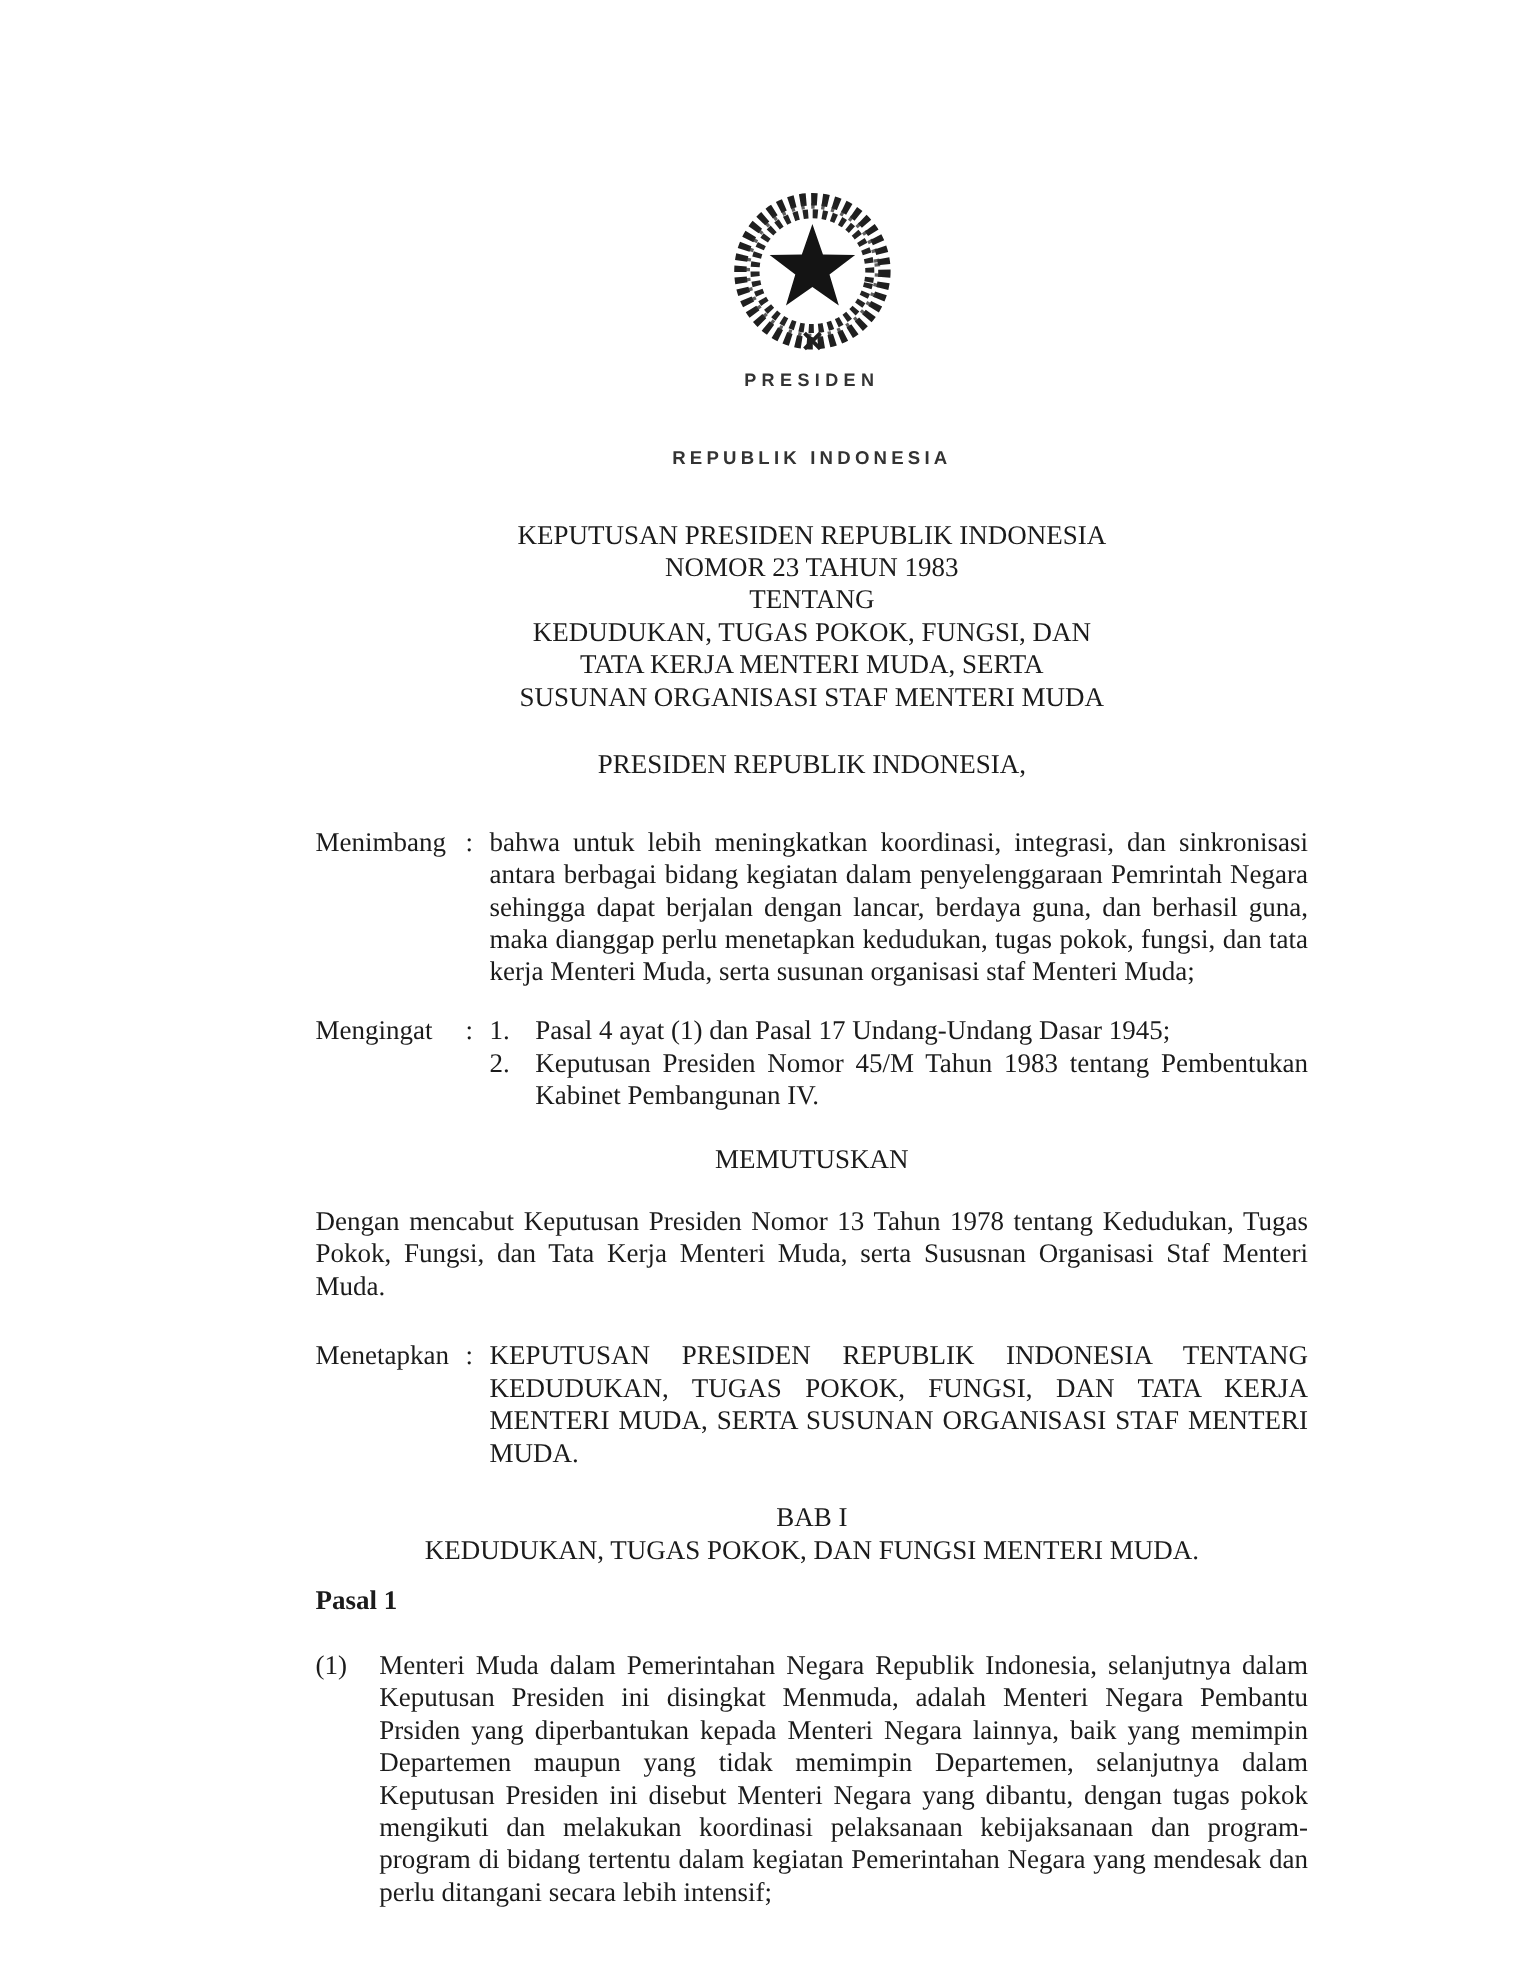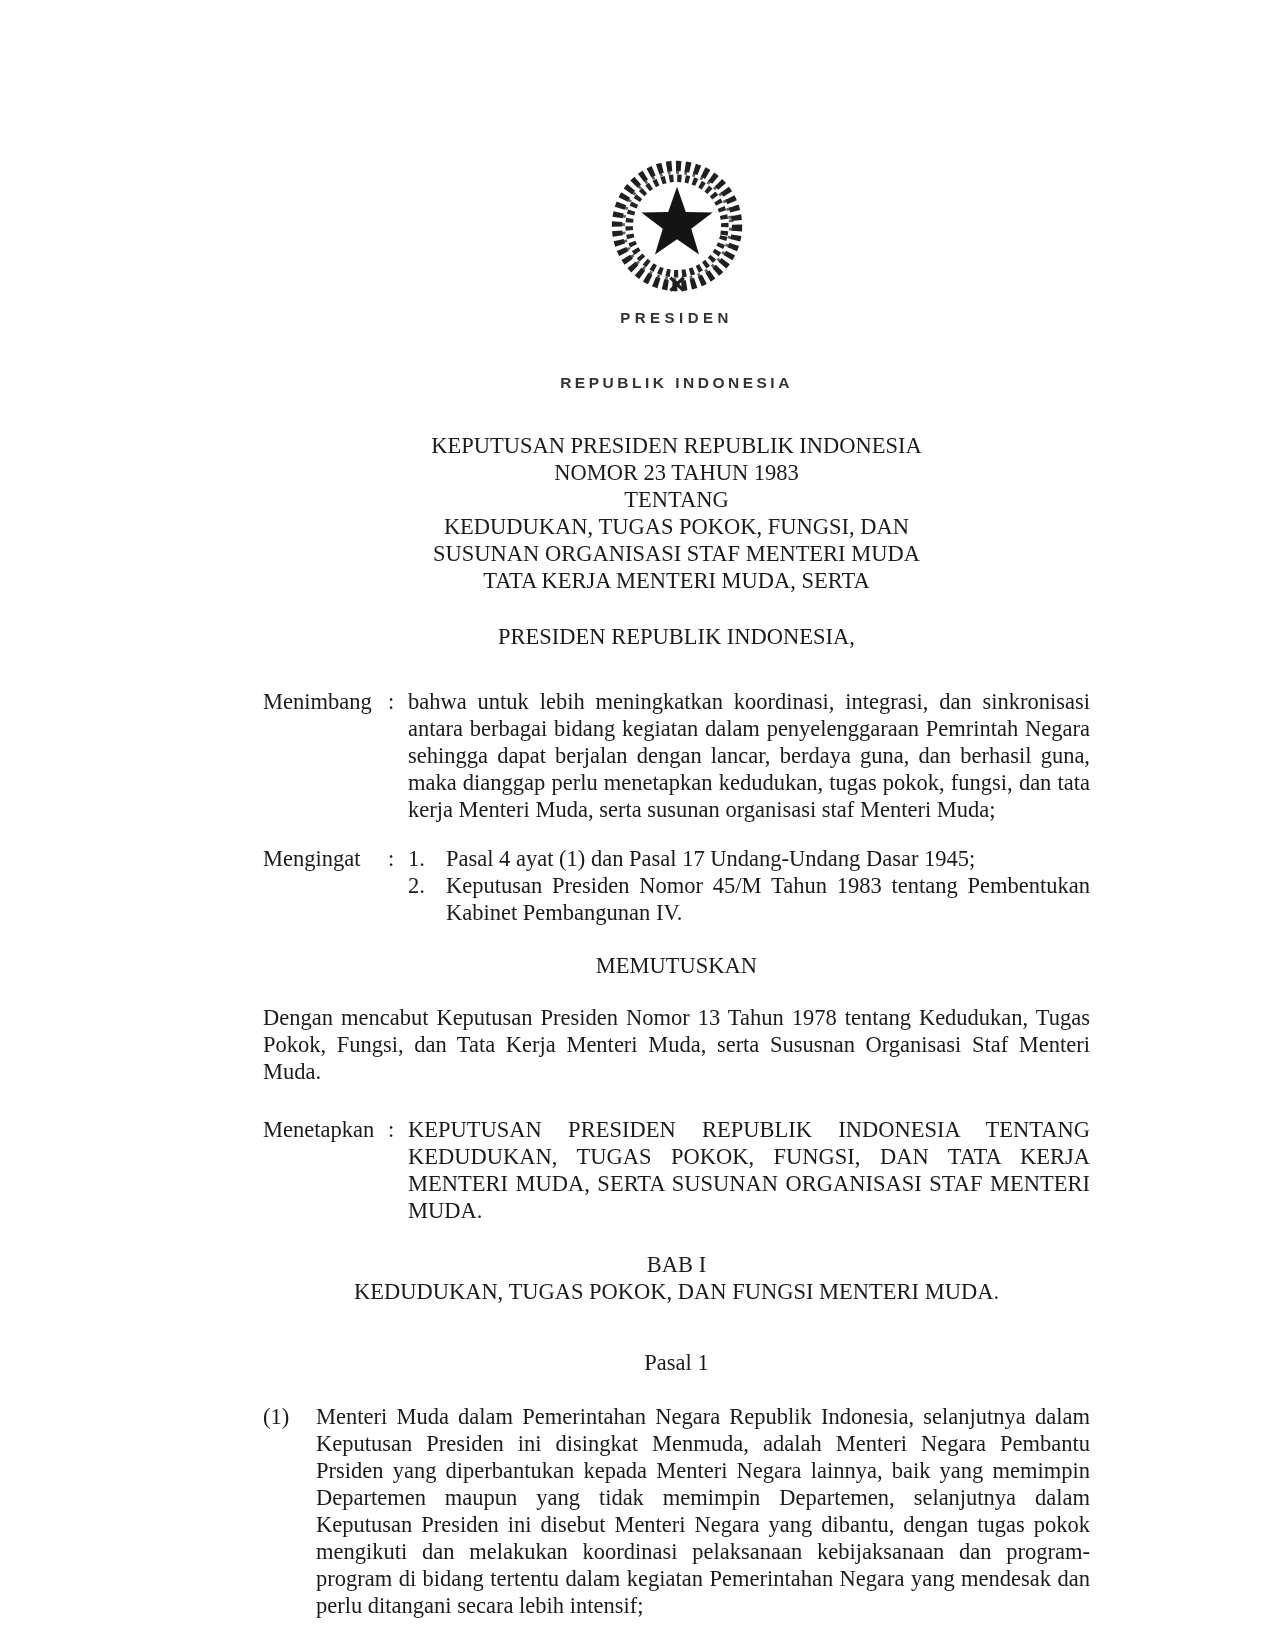--- a/index.html
+++ b/index.html
@@ -36,21 +36,21 @@
     line-height: 23px;
     color: #333333;
     text-align: center;
     margin-top: 44px;
   }
   
   .title-block { margin-top: 38px; text-align: center; }
   .salutation  { margin-top: 29px; text-align: center; }
   .memutuskan  { margin-top: 26px; text-align: center; }
   .bab-block   { margin-top: 27px; text-align: center; }
-  .pasal       { margin-top: 44px; text-align: center; }
+  .pasal       { margin-top: 15px; text-align: left; font-weight: bold; }
   
   .lrow { display: grid; grid-template-columns: 125px 20px 1fr; }
   .row-menimbang  { margin-top: 38px; }
   .row-mengingat  { margin-top: 22px; }
   .row-menetapkan { margin-top: 31px; }
   .lrow .colon { text-align: left; }
   .just { text-align: justify; }
   
   .numitem { display: grid; grid-template-columns: 38px 1fr; }
   
@@ -88,22 +88,22 @@
     </svg>
     <div class="org-line1">PRESIDEN</div>
     <div class="org-line2">REPUBLIK INDONESIA</div>
   </div>
 
   <div class="title-block">
     <div>KEPUTUSAN PRESIDEN REPUBLIK INDONESIA</div>
     <div>NOMOR 23 TAHUN 1983</div>
     <div>TENTANG</div>
     <div>KEDUDUKAN, TUGAS POKOK, FUNGSI, DAN</div>
+    <div>TATA KERJA MENTERI MUDA, SERTA</div>
     <div>SUSUNAN ORGANISASI STAF MENTERI MUDA</div>
-    <div>TATA KERJA MENTERI MUDA, SERTA</div>
   </div>
 
   <div class="salutation">PRESIDEN REPUBLIK INDONESIA,</div>
 
   <div class="lrow row-menimbang">
     <div>Menimbang</div>
     <div class="colon">:</div>
     <div class="just">bahwa untuk lebih meningkatkan koordinasi, integrasi, dan sinkronisasi antara berbagai bidang kegiatan dalam penyelenggaraan Pemrintah Negara sehingga dapat berjalan dengan lancar, berdaya guna, dan berhasil guna, maka dianggap perlu menetapkan kedudukan, tugas pokok, fungsi, dan tata kerja Menteri Muda, serta susunan organisasi staf Menteri Muda;</div>
   </div>
 

